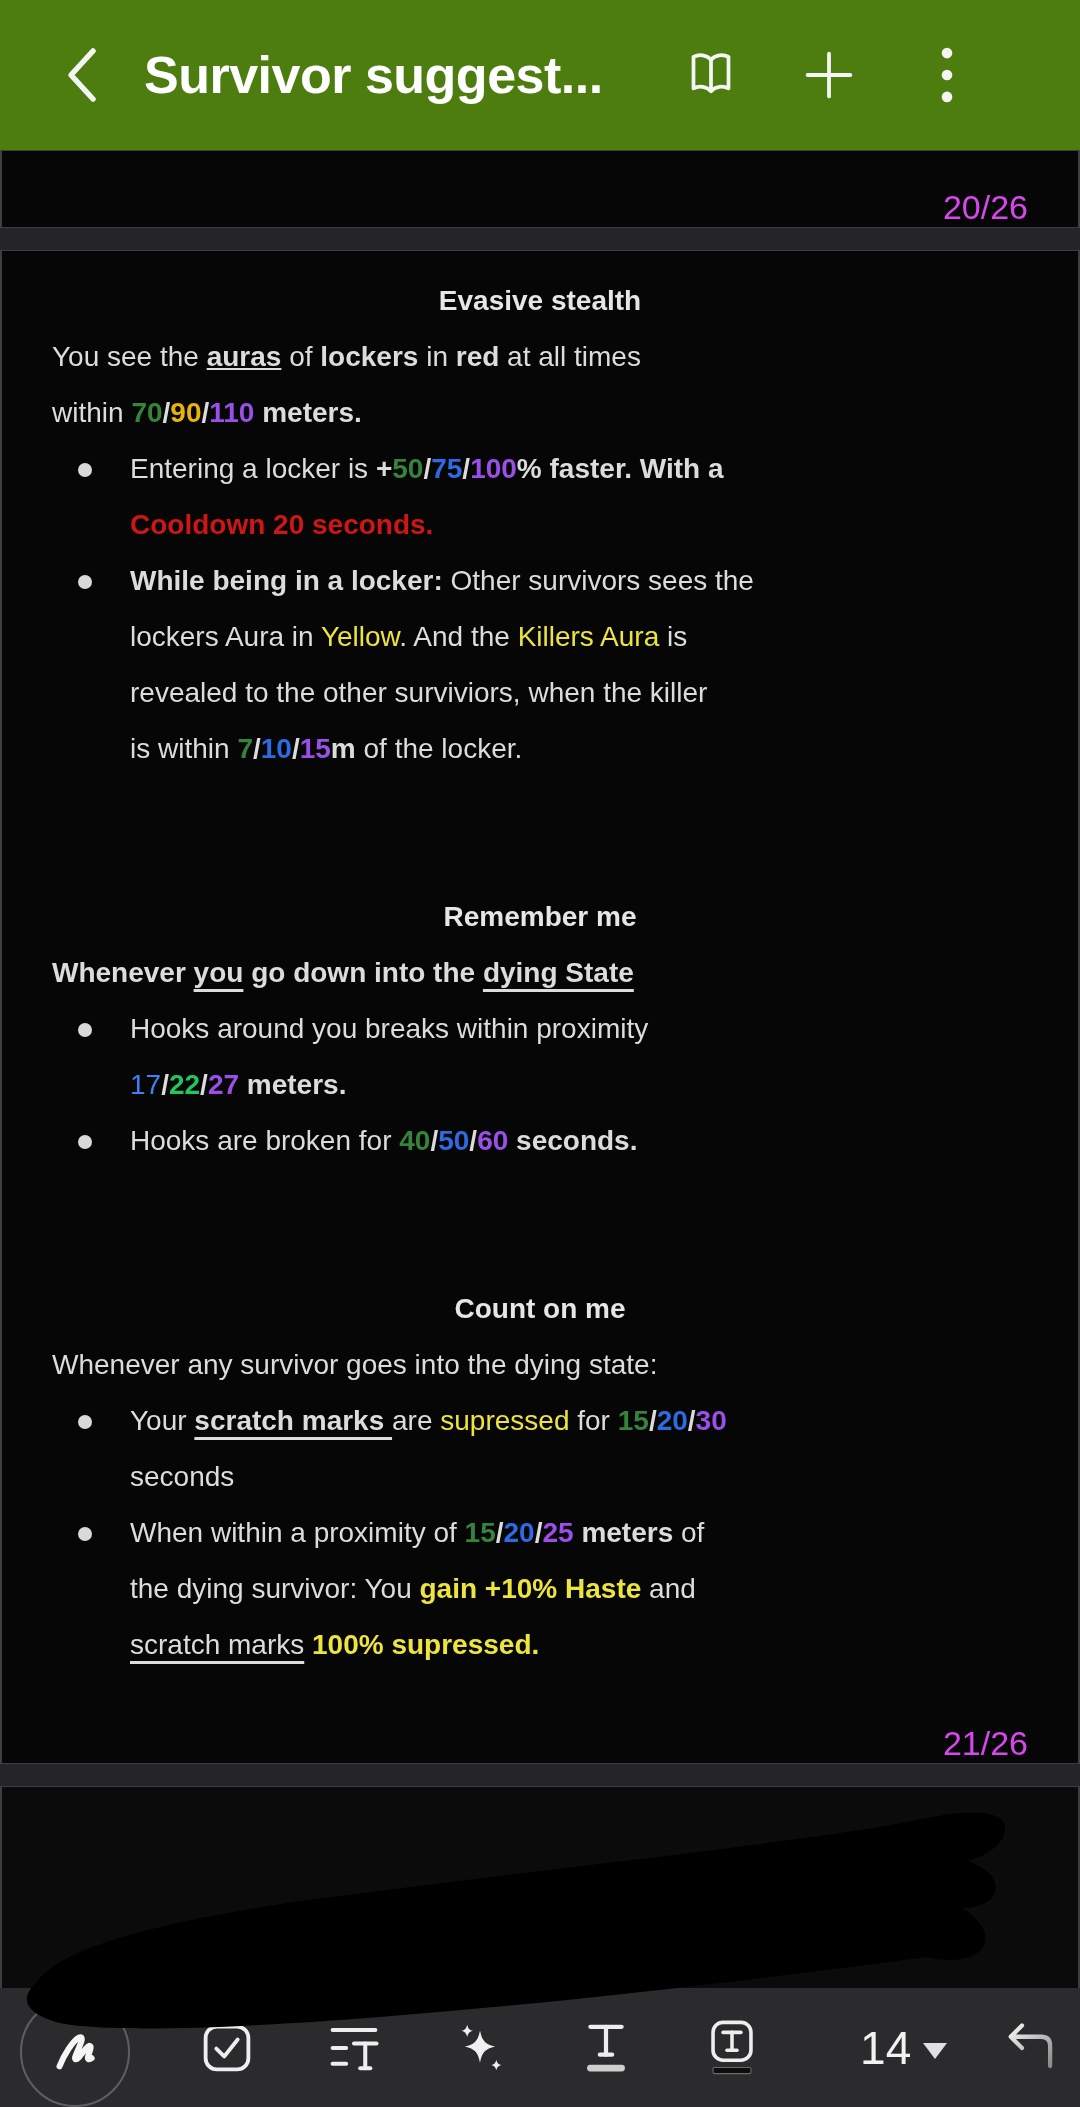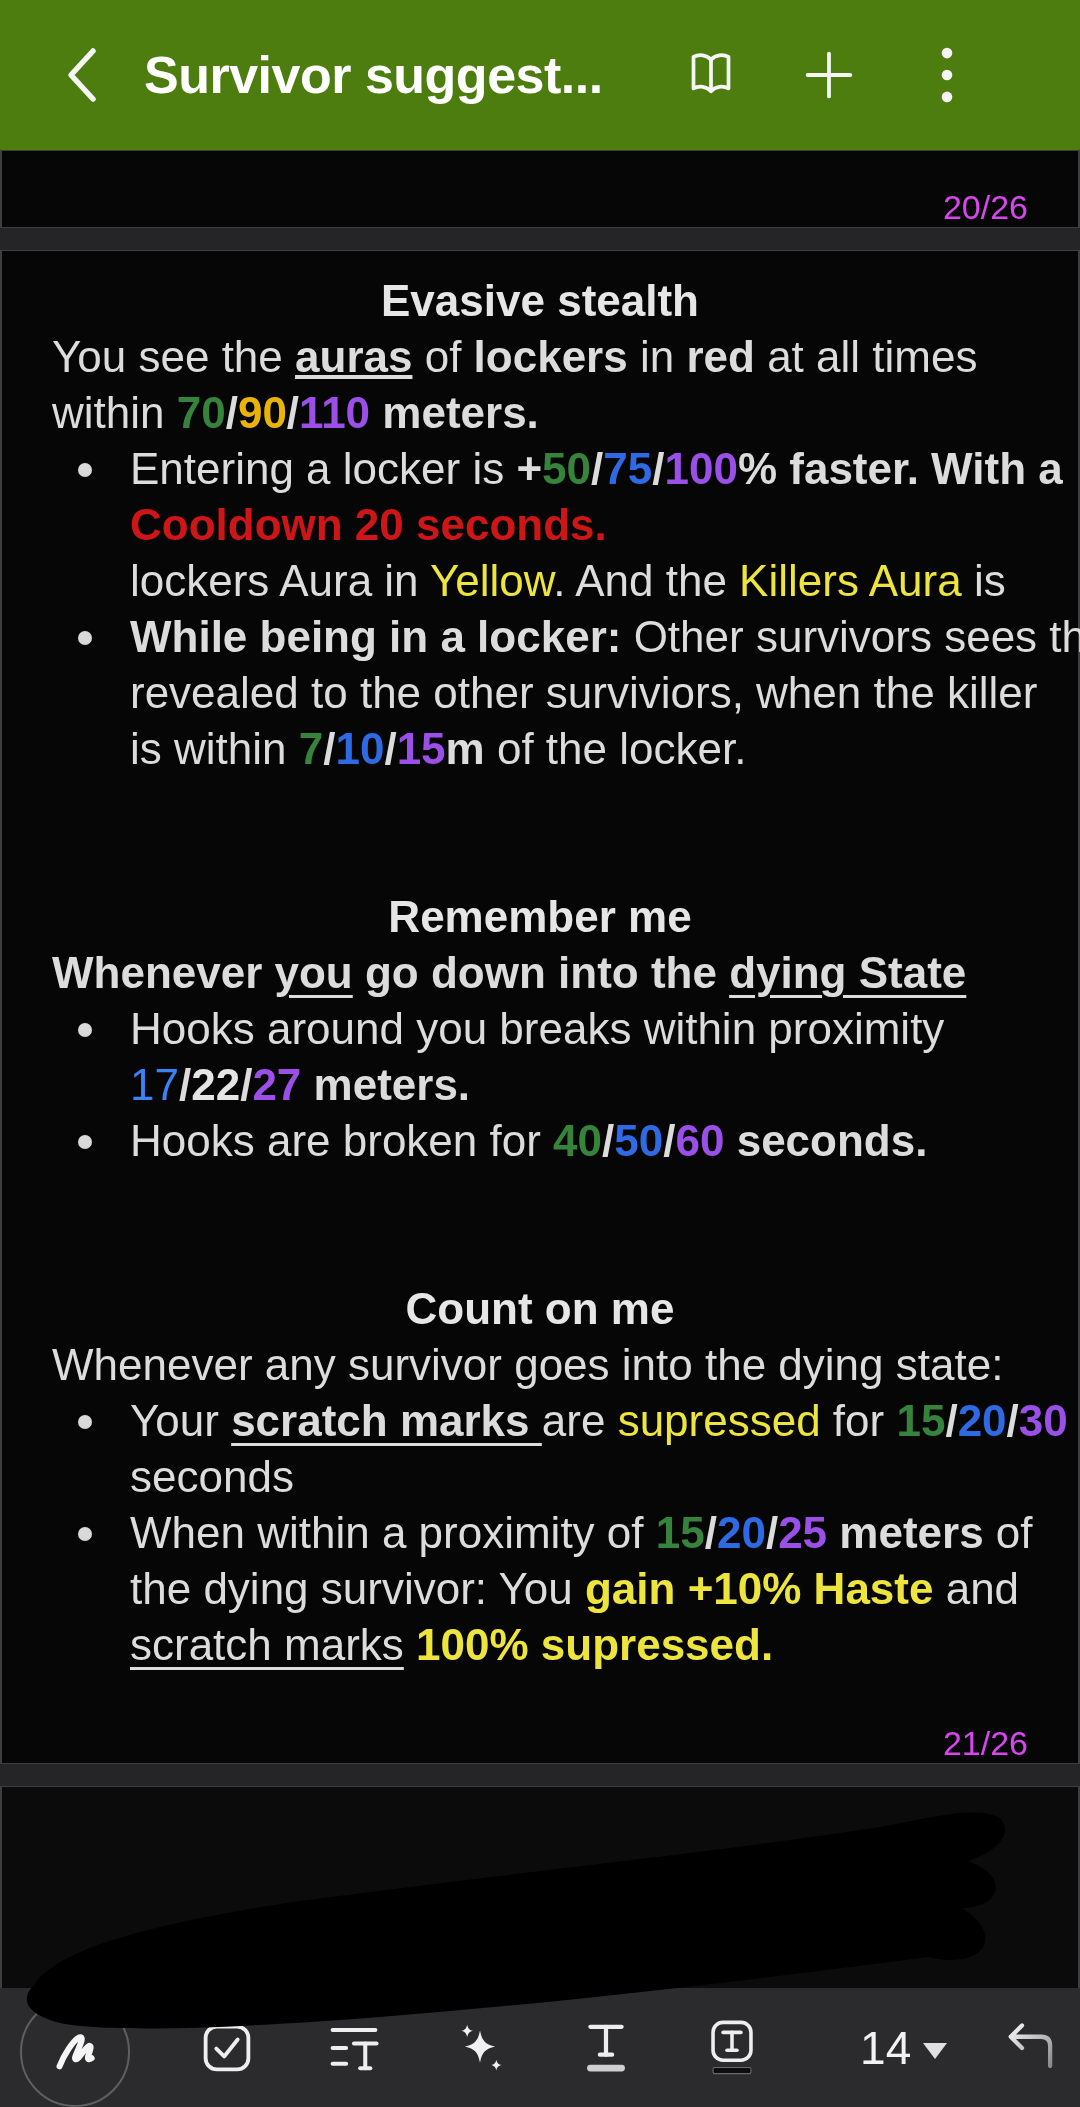--- a/index.html
+++ b/index.html
@@ -17,21 +17,21 @@
   
   .page{background:#060606;border:1px solid #3e3e40;border-left-width:2px;border-right-width:2px;
         position:relative;box-sizing:border-box;}
   .page-gap{height:22px;background:#252527;}
   .page-prev{height:78px;}
   .page-num{position:absolute;right:50px;bottom:0;color:#d946ef;font-size:34px;}
   .page-cur{height:1514px;}
   .page-next{height:317px;background:#0b0b0b;}
 
   
-  .note-body{padding-top:22px;color:#dcdcdc;font-size:44px;}
+  .note-body{padding-top:22px;color:#dcdcdc;font-size:28px;}
   .line{min-height:56px;line-height:56px;padding-left:50px;white-space:nowrap;}
   .line.center{padding-left:0;text-align:center;color:#e6e6e6;}
   .line.cont{padding-left:128px;}
   .line.li{padding-left:128px;position:relative;}
   .line.spacer{padding:0;}
   .bullet{position:absolute;left:76px;top:22px;width:14px;height:14px;border-radius:50%;background:#d9d9d9;}
   .u{text-decoration:underline;text-underline-offset:7px;text-decoration-thickness:2.5px;}
 
   
   .scribble{position:absolute;left:0;top:1795px;width:1080px;height:312px;z-index:5;pointer-events:none;}
@@ -86,30 +86,30 @@
 
 <div class="page-gap"></div>
 
 <div class="page page-cur">
   <div class="note-body">
       <div class="line center"><span style="font-weight: 700;">Evasive stealth</span></div>
       <div class="line"><span>You see the </span><span style="font-weight: 700; text-decoration: underline;">auras</span><span> of </span><span style="font-weight: 700;">lockers</span><span> in </span><span style="font-weight: 700;">red</span><span> at all times</span></div>
       <div class="line"><span>within </span><span style="font-weight: 700; color: rgb(54, 131, 59);">70</span><span style="font-weight: 700;">/</span><span style="font-weight: 700; color: #eab308;">90</span><span style="font-weight: 700;">/</span><span style="font-weight: 700; color: rgb(155, 79, 233);">110</span><span> </span><span style="font-weight: 700;">meters.</span></div>
       <div class="line li"><span class="bullet"></span><span>Entering a locker is </span><span style="font-weight: 700;">+</span><span style="font-weight: 700; color: rgb(54, 131, 59);">50</span><span style="font-weight: 700;">/</span><span style="font-weight: 700; color: rgb(45, 106, 227);">75</span><span style="font-weight: 700;">/</span><span style="font-weight: 700; color: rgb(155, 79, 233);">100</span><span style="font-weight: 700;">% faster. With a</span></div>
       <div class="line cont"><span style="font-weight: 700; color: rgb(206, 22, 22);">Cooldown 20 seconds.</span></div>
+      <div class="line li"><span class="bullet"></span><span style="font-weight: 700;">While being in a locker:</span><span> Other survivors sees the</span></div>
       <div class="line cont"><span>lockers Aura in </span><span style="color: rgb(237, 228, 62);">Yellow</span><span>. And the </span><span style="color: rgb(237, 228, 62);">Killers Aura</span><span> is</span></div>
-      <div class="line li"><span class="bullet"></span><span style="font-weight: 700;">While being in a locker:</span><span> Other survivors sees the</span></div>
       <div class="line cont"><span>revealed to the other surviviors, when the killer</span></div>
       <div class="line cont"><span>is within </span><span style="font-weight: 700; color: rgb(54, 131, 59);">7</span><span style="font-weight: 700;">/</span><span style="font-weight: 700; color: rgb(45, 106, 227);">10</span><span style="font-weight: 700;">/</span><span style="font-weight: 700; color: rgb(155, 79, 233);">15</span><span style="font-weight: 700;">m</span><span> of the locker.</span></div>
       <div class="line spacer">&nbsp;</div>
       <div class="line spacer">&nbsp;</div>
       <div class="line center"><span style="font-weight: 700;">Remember me</span></div>
       <div class="line"><span style="font-weight: 700;">Whenever </span><span class="u" style="font-weight: 700;">you</span><span style="font-weight: 700;"> go down into the </span><span class="u" style="font-weight: 700;">dying State</span></div>
       <div class="line li"><span class="bullet"></span><span>Hooks around you breaks within proximity</span></div>
-      <div class="line cont"><span style="font-weight: 400; color: #3b82f6;">17</span><span style="font-weight: 700;">/</span><span style="font-weight: 700; color: #e5e5e5;">22</span><span style="font-weight: 700;">/</span><span style="font-weight: 700; color: rgb(155, 79, 233);">27</span><span> </span><span style="font-weight: 700;">meters.</span></div>
+      <div class="line cont"><span style="font-weight: 400; color: #3b82f6;">17</span><span style="font-weight: 700;">/</span><span style="font-weight: 700; color: #22c55e;">22</span><span style="font-weight: 700;">/</span><span style="font-weight: 700; color: rgb(155, 79, 233);">27</span><span> </span><span style="font-weight: 700;">meters.</span></div>
       <div class="line li"><span class="bullet"></span><span>Hooks are broken for </span><span style="font-weight: 700; color: rgb(54, 131, 59);">40</span><span style="font-weight: 700;">/</span><span style="font-weight: 700; color: rgb(45, 106, 227);">50</span><span style="font-weight: 700;">/</span><span style="font-weight: 700; color: rgb(155, 79, 233);">60</span><span> </span><span style="font-weight: 700;">seconds.</span></div>
       <div class="line spacer">&nbsp;</div>
       <div class="line spacer">&nbsp;</div>
       <div class="line center"><span style="font-weight: 700;">Count on me</span></div>
       <div class="line"><span>Whenever any survivor goes into the dying state:</span></div>
       <div class="line li"><span class="bullet"></span><span>Your </span><span class="u" style="font-weight: 700;">scratch marks </span><span>are </span><span style="color: rgb(237, 228, 62);">supressed</span><span> for </span><span style="font-weight: 700; color: rgb(54, 131, 59);">15</span><span style="font-weight: 700;">/</span><span style="font-weight: 700; color: rgb(45, 106, 227);">20</span><span style="font-weight: 700;">/</span><span style="font-weight: 700; color: rgb(155, 79, 233);">30</span></div>
       <div class="line cont"><span style="font-weight: 400;">seconds</span></div>
       <div class="line li"><span class="bullet"></span><span>When within a proximity of </span><span style="font-weight: 700; color: rgb(54, 131, 59);">15</span><span style="font-weight: 700;">/</span><span style="font-weight: 700; color: rgb(45, 106, 227);">20</span><span style="font-weight: 700;">/</span><span style="font-weight: 700; color: rgb(155, 79, 233);">25</span><span> </span><span style="font-weight: 700;">meters</span><span> of</span></div>
       <div class="line cont"><span>the dying survivor: You </span><span style="font-weight: 700; color: rgb(237, 228, 62);">gain +10% Haste</span><span> and</span></div>
       <div class="line cont"><span class="u">scratch marks</span><span> </span><span style="font-weight: 700; color: rgb(237, 228, 62);">100% supressed.</span></div>

